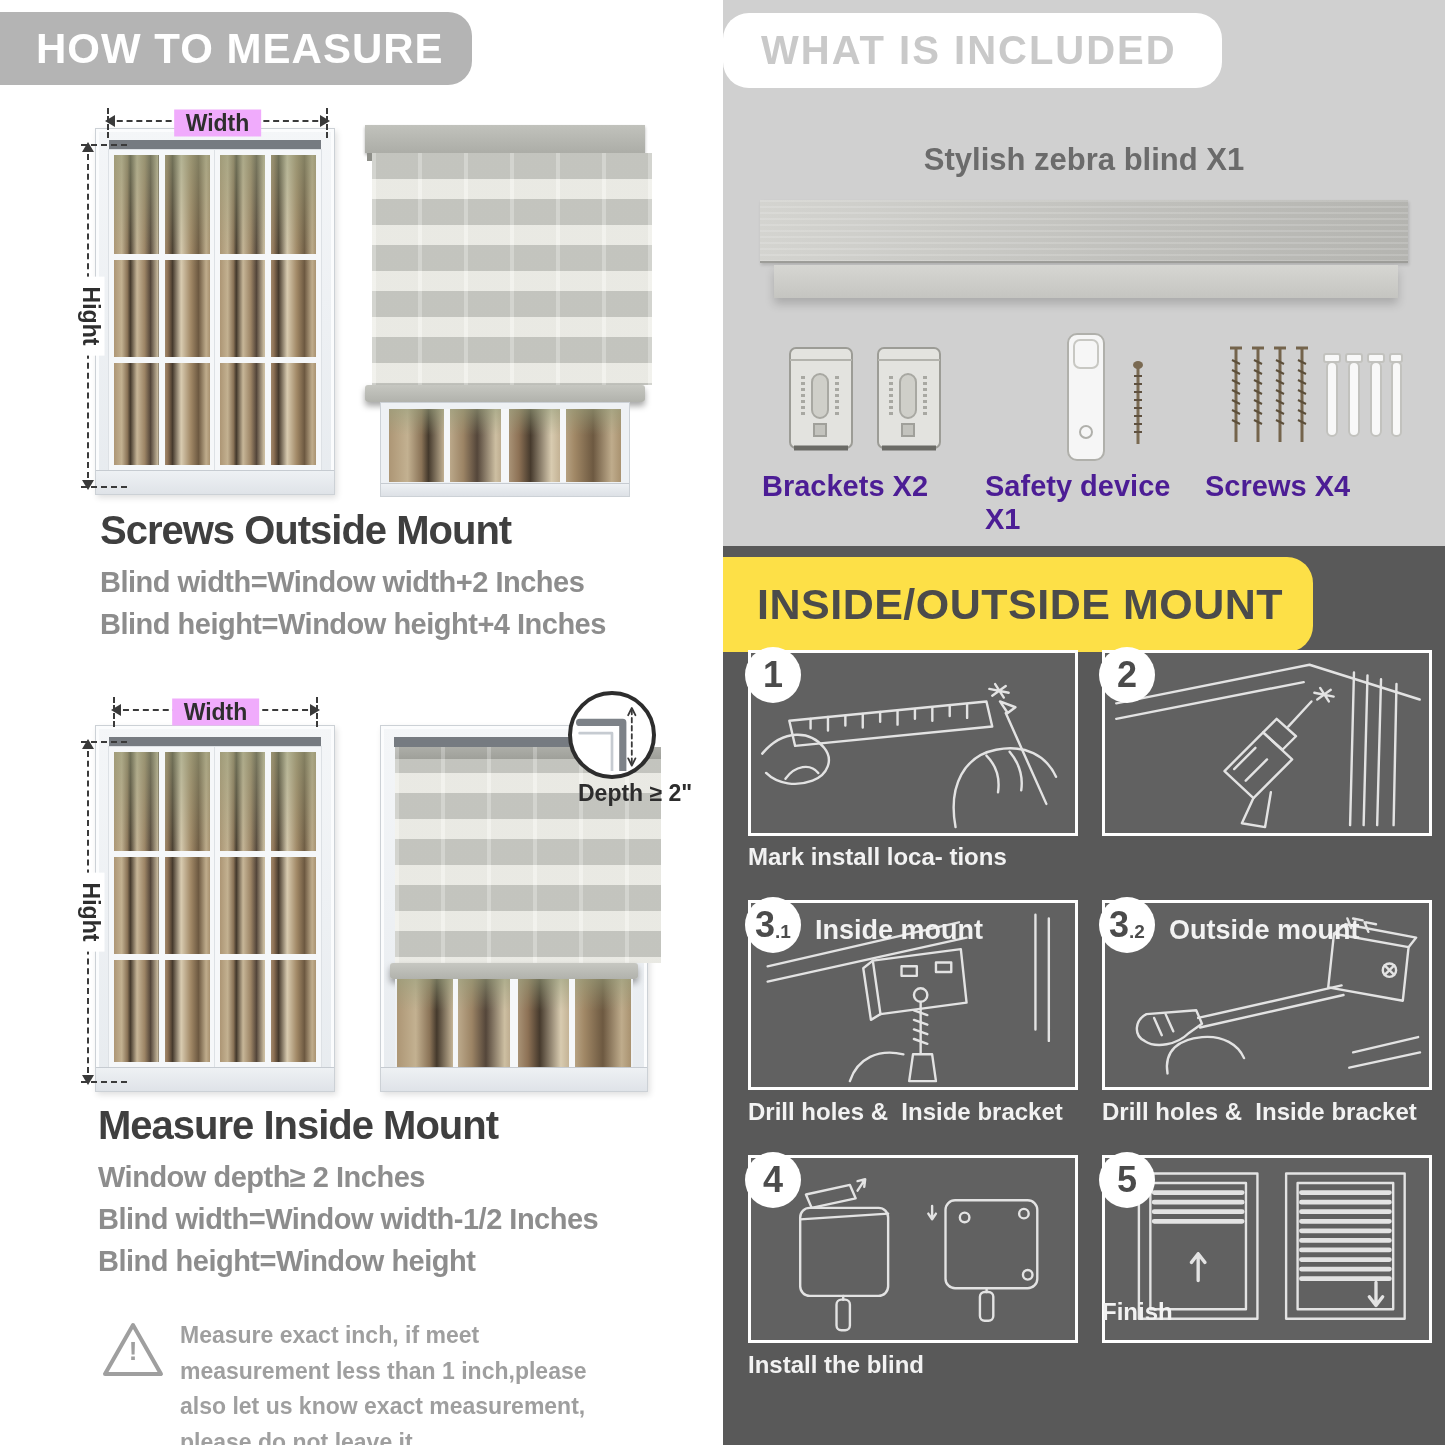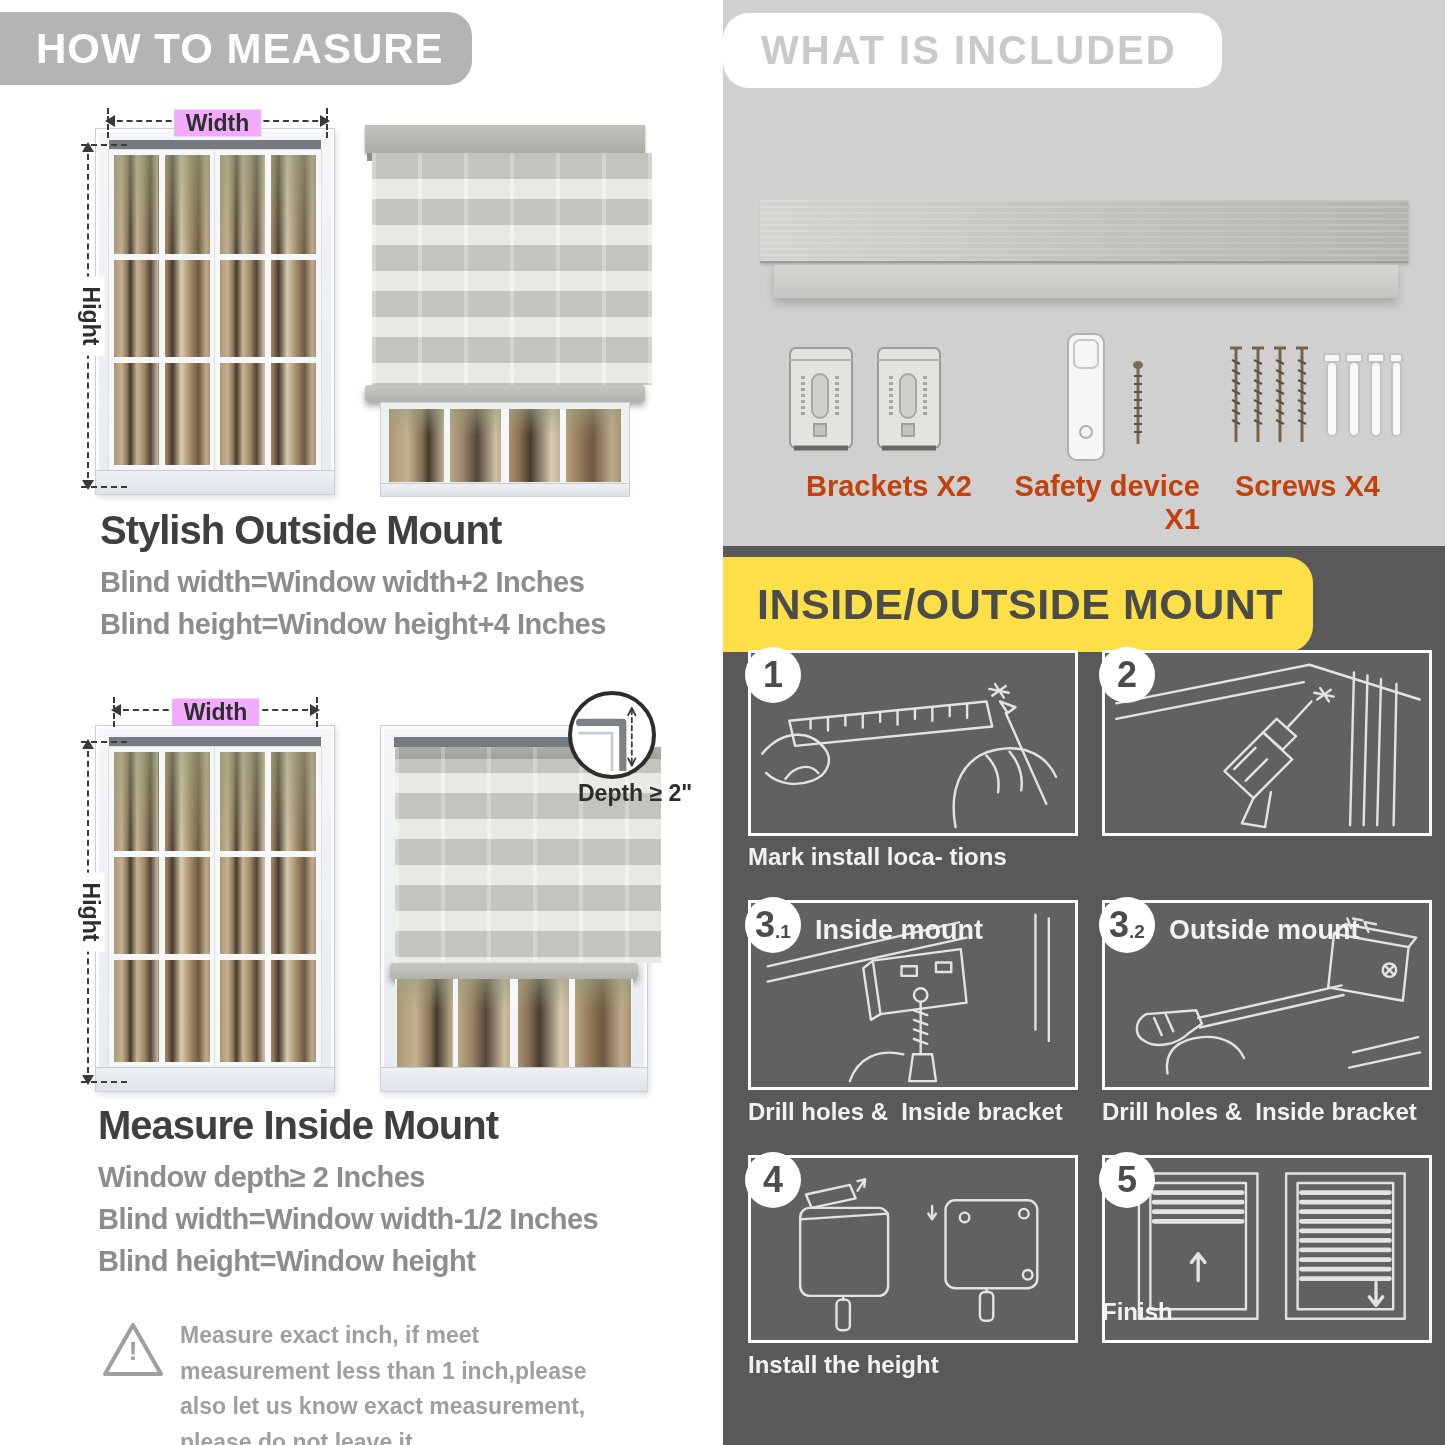--- a/index.html
+++ b/index.html
@@ -115,21 +115,21 @@
   }
   .product-label { left:723px; top:142px; width:722px; text-align:center;
     font-size:31px; font-weight:bold; color:#6b6b6b; }
   .rail-top { left:760px; top:200px; width:648px; height:63px;
     background:linear-gradient(92deg,#d4d4d0,#c1c1bd 55%,#b4b4b0);
     border-bottom:2px solid #9d9d99; box-shadow:1px 2px 3px rgba(0,0,0,.15); }
   .rail-top::after { content:''; position:absolute; inset:0;
     background:repeating-linear-gradient(180deg, rgba(255,255,255,.15) 0 2px, transparent 2px 6px); }
   .rail-bottom { left:774px; top:265px; width:624px; height:33px;
     background:linear-gradient(180deg,#d6d6d2,#c5c5c1); box-shadow:0 6px 9px rgba(0,0,0,.18); }
-  .item-label { top:470px; font-size:29px; font-weight:bold; color:#c2410c; text-align:right; }
+  .item-label { top:470px; font-size:29px; font-weight:bold; color:#4c1d95; text-align:left; }
 
   .dark { left:723px; top:546px; width:722px; height:899px; background:#595959; }
   .iom-box {
     left:723px; top:557px; width:590px; height:95px; background:#fde047; border-radius:0 26px 26px 0;
     display:flex; align-items:center; padding-left:34px;
     color:#4b4b4b; font-size:43px; font-weight:bold; letter-spacing:0.5px;
   }
   .panel { position:absolute; width:330px; border:3px solid #ffffff; background:#616161; }
   .badge {
     position:absolute; left:-6px; top:-6px; width:56px; height:56px; border-radius:50%;
@@ -180,21 +180,21 @@
   <div class="abs" style="left:365px; top:125px; width:280px; height:372px;">
     <div class="cassette"></div>
     <div class="zebra abs" style="left:7px; right:7px; top:28px; height:232px;"></div>
     <div class="bottomrail" style="left:0; right:0; top:260px; height:17px;"></div>
     <div class="peek" style="left:15px; right:15px; top:277px; bottom:0;">
       <div class="peek-glass photo"></div>
       <div class="peek-sill"></div>
     </div>
   </div>
 
-  <div class="abs sec-title" style="left:100px; top:508px;">Stylish Outside Mount</div>
+  <div class="abs sec-title" style="left:100px; top:508px;">Screws Outside Mount</div>
   <div class="abs sec-line" style="left:100px; top:566px;">Blind width=Window width+2 Inches</div>
   <div class="abs sec-line" style="left:100px; top:608px;">Blind height=Window height+4 Inches</div>
 
   <div class="abs window" style="left:95px; top:725px; width:240px; height:367px;">
     <div class="w-recess"></div>
     <div class="w-glass">
       <div class="sash photo pole"></div>
       <div class="sash photo"></div>
     </div>
     <div class="w-sill"></div>
@@ -248,20 +248,21 @@
       <path d="M33 5 L61 54 L5 54 Z" fill="none" stroke="#9f9f9f" stroke-width="4" stroke-linejoin="round"></path>
     </svg>
     <div class="abs" style="left:0; top:16px; width:66px; text-align:center; font-size:26px; font-weight:bold; color:#9f9f9f;">!</div>
   </div>
   <div class="abs warn-text" style="left:180px; top:1318px;">Measure exact inch, if meet measurement less than 1 inch,please also let us know exact measurement, please do not leave it</div>
 
   <div class="abs right-top"></div>
   <div class="abs wii-box">
     <span>WHAT IS INCLUDED</span>
   </div>
+  <div class="abs product-label">Stylish zebra blind X1</div>
 
   <div class="abs rail-top"></div>
   <div class="abs rail-bottom"></div>
 
   <svg class="abs" style="left:785px; top:340px;" width="160" height="125" viewBox="0 0 160 125">
     <g>
       <rect x="5" y="8" width="62" height="100" rx="6" fill="#e3e3df" stroke="#9c9c96" stroke-width="2"></rect>
       <line x1="5" y1="20" x2="67" y2="20" stroke="#b3b3ad" stroke-width="2"></line>
       <rect x="27" y="34" width="16" height="44" rx="8" fill="#cfcfc9" stroke="#a8a8a2" stroke-width="2"></rect>
       <path d="M18 36 v40 M52 36 v40" stroke="#a8a8a2" stroke-width="4" stroke-dasharray="3 3" fill="none"></path>
@@ -406,21 +407,21 @@
       <path d="M89 140 v4"></path>
       <rect x="196" y="40" width="96" height="92" rx="10"></rect>
       <circle cx="216" cy="58" r="5"></circle>
         <circle cx="278" cy="54" r="5"></circle>
         <circle cx="282" cy="118" r="5"></circle>
       <path d="M182 46 v14 m0 0 l-4 -6 m4 6 l4 -6"></path>
       <rect x="232" y="136" width="14" height="30" rx="5"></rect>
       <path d="M239 132 v4"></path>
     </svg>
   </div>
-  <div class="abs caption" style="left:748px; top:1351px;">Install the height</div>
+  <div class="abs caption" style="left:748px; top:1351px;">Install the blind</div>
 
   <div class="panel" style="left:1102px; top:1155px; height:188px;">
     <div class="badge">
       <span>5</span>
     </div>
     <svg class="lineart" viewBox="0 0 324 182">
       <rect x="28" y="12" width="124" height="152"></rect>
       <rect x="40" y="22" width="100" height="132"></rect>
       <path d="M44 32 H136 M44 42 H136 M44 52 H136 M44 62 H136" style="stroke-width:5;"></path>
       <path d="M90 124 V96 m0 0 l-7 9 m7 -9 l7 9" style="stroke-width:3.5;"></path>

